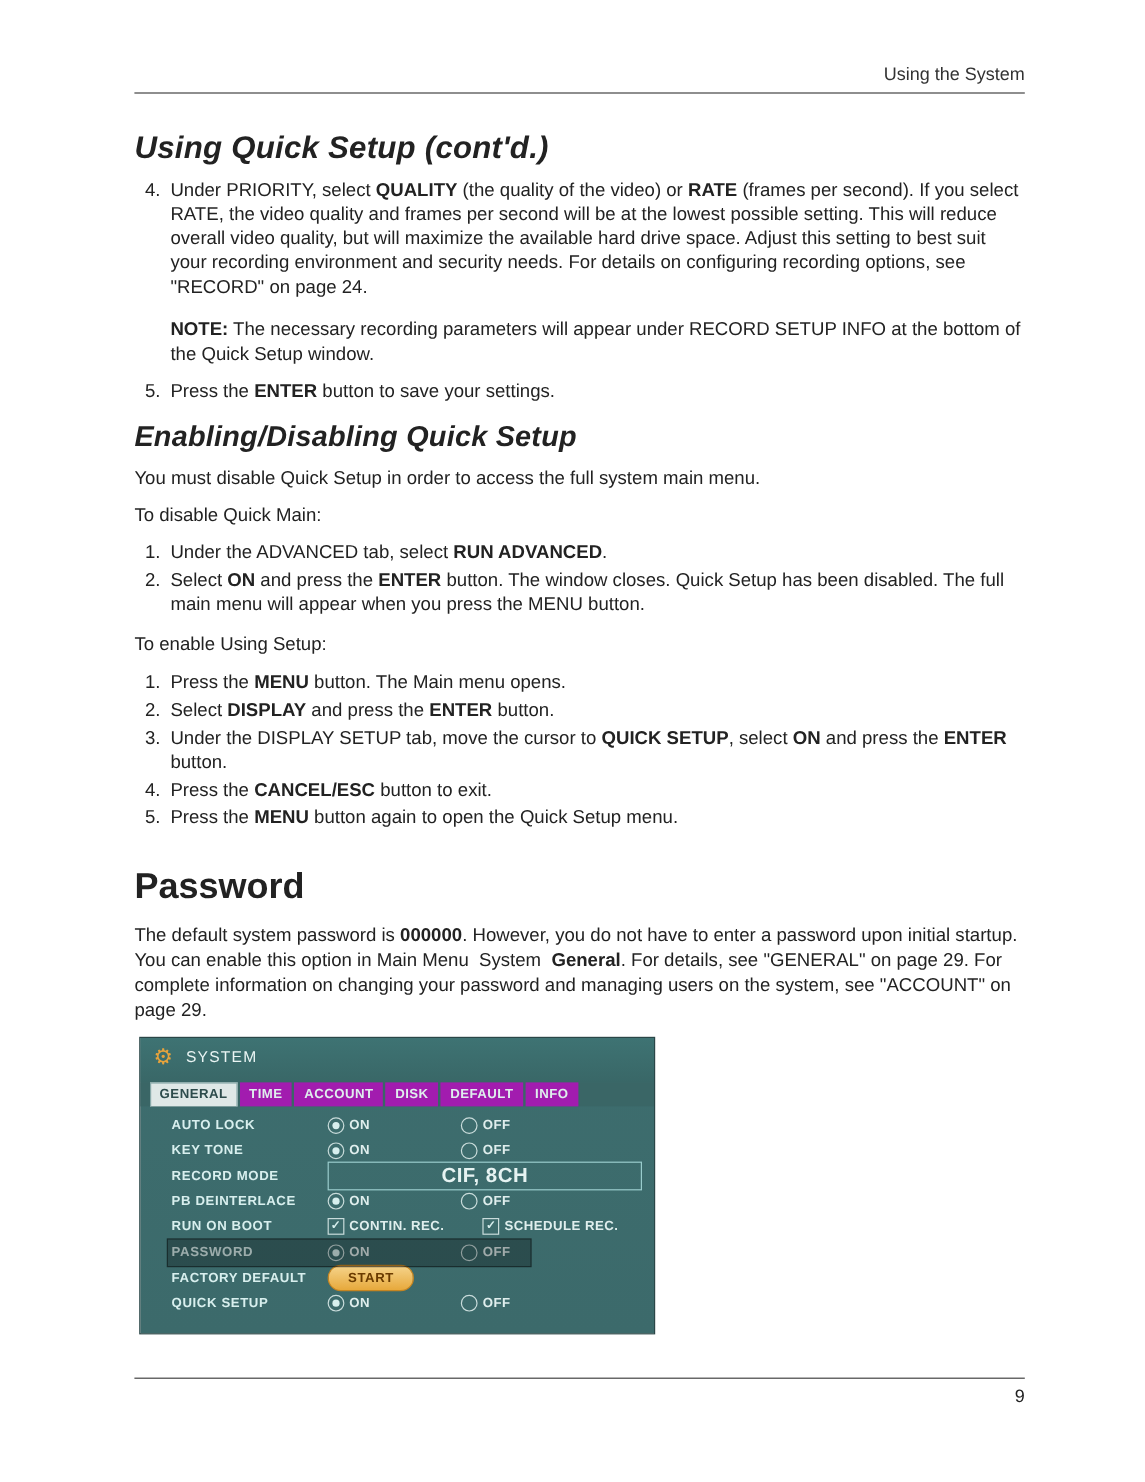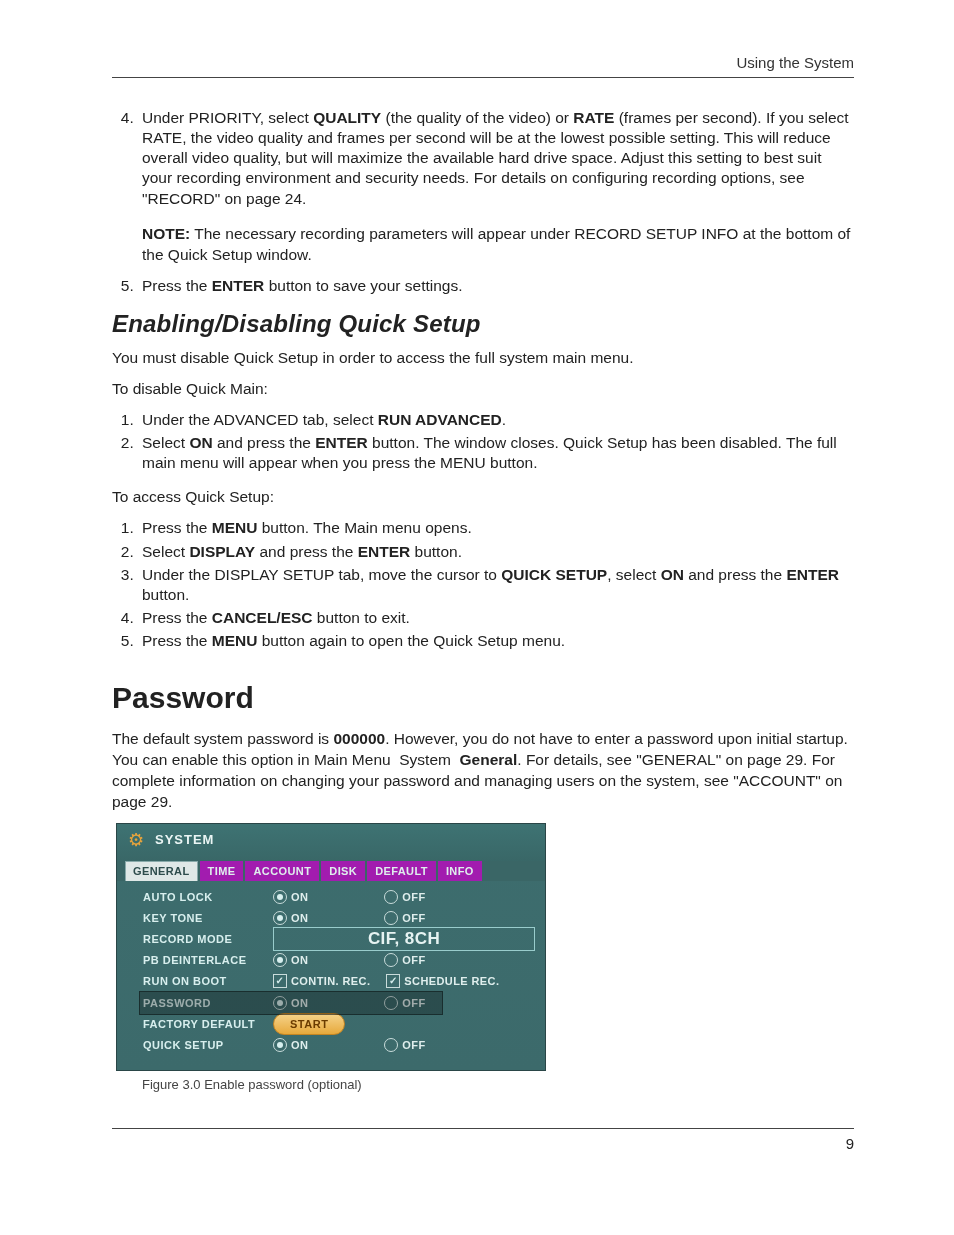--- a/index.html
+++ b/index.html
@@ -76,21 +76,21 @@
     font-size: 12px;
   }
   .panel-head {
     display:flex; align-items:center; gap:8px;
     padding:5px 8px 10px 8px;
     background: linear-gradient(#3e7373,#396767);
   }
   .gear {
     width:22px;height:22px;position:relative;color:#e6a33c;display:flex;align-items:center;justify-content:center;font-size:18px;
   }
-  .panel-title { font-weight:bold; letter-spacing:1px; font-size:13px; color:#eaf5f4; }
+  .panel-title { font-weight:normal; letter-spacing:1px; font-size:13px; color:#eaf5f4; }
   .tabs { display:flex; gap:2px; padding:0 8px; background:#3a6666;}
   .tab {
     padding:3px 7px; font-size:11px; font-weight:bold; letter-spacing:0.4px;
     color:#dfeeed; background:#a21caf; border:1px solid transparent;
   }
   .tab.active { background:#dfe8e7; color:#2d4c4c; border:1px solid #8aa; border-bottom:none;}
   .rows { padding:6px 10px 14px 10px;margin-left:16px; }
   .row { display:flex; align-items:center; height:21px; }
   .row.hl-row { position:relative; height:22px; }
   .rl { width:130px; font-weight:bold; color:#d8efee; letter-spacing:0.5px; font-size:11px;}
@@ -119,39 +119,40 @@
   }
   .footer-line { border-top:1px solid #444; margin-top:36px; padding-top:6px;}
   .page-num { text-align:right; font-family: Tahoma, Geneva, sans-serif; font-size:15px;}
 </style>
 </head>
 <body>
 
 <div class="page">
   <div class="header-label">Using the System</div>
 
+  <h2 class="contd">Using Quick Setup (cont'd.)</h2>
 
   <ol class="steps" start="4">
     <li>Under PRIORITY, select <span class="b">QUALITY</span> (the quality of the video) or <span class="b">RATE</span> (frames per second). If you select RATE, the video quality and frames per second will be at the lowest possible setting. This will reduce overall video quality, but will maximize the available hard drive space. Adjust this setting to best suit your recording environment and security needs. For details on configuring recording options, see "RECORD" on page 24.</li>
   </ol>
   <p class="indent"><span class="b">NOTE:</span> The necessary recording parameters will appear under RECORD SETUP INFO at the bottom of the Quick Setup window.</p>
   <ol class="steps" start="5">
     <li>Press the <span class="b">ENTER</span> button to save your settings.</li>
   </ol>
 
   <h2 class="subhead">Enabling/Disabling Quick Setup</h2>
   <p class="para">You must disable Quick Setup in order to access the full system main menu.</p>
 
   <p class="para">To disable Quick Main:</p>
   <ol class="steps">
     <li>Under the ADVANCED tab, select <span class="b">RUN ADVANCED</span>.</li>
     <li>Select <span class="b">ON</span> and press the <span class="b">ENTER</span> button. The window closes. Quick Setup has been disabled. The full main menu will appear when you press the MENU button.</li>
   </ol>
 
-  <p class="para">To access Quick Setup:</p>
+  <p class="para">To enable Using Setup:</p>
   <ol class="steps">
     <li>Press the <span class="b">MENU</span> button. The Main menu opens.</li>
     <li>Select <span class="b">DISPLAY</span> and press the <span class="b">ENTER</span> button.</li>
     <li>Under the DISPLAY SETUP tab, move the cursor to <span class="b">QUICK SETUP</span>, select <span class="b">ON</span> and press the <span class="b">ENTER</span> button.</li>
     <li>Press the <span class="b">CANCEL/ESC</span> button to exit.</li>
     <li>Press the <span class="b">MENU</span> button again to open the Quick Setup menu.</li>
   </ol>
 
   <h1 class="section">Password</h1>
   <p class="para">The default system password is <span class="b">000000</span>. However, you do not have to enter a password upon initial startup. You can enable this option in Main Menu&nbsp; System&nbsp; <span class="b">General</span>. For details, see "GENERAL" on page 29. For complete information on changing your password and managing users on the system, see "ACCOUNT" on page 29.</p>
@@ -208,21 +209,21 @@
               <span>ON</span>
             </span>
           <span class="opt">
               <span class="radio-off"></span>
               <span>OFF</span>
             </span>
         </div>
       </div>
       <div class="row">
         <span class="rl">RUN ON BOOT</span>
-        <div class="opts" style="gap:16px;">
+        <div class="opts" style="gap:32px;">
           <span class="opt">
               <span class="chk"></span>
               <span>CONTIN. REC.</span>
             </span>
           <span class="opt">
               <span class="chk"></span>
               <span>SCHEDULE REC.</span>
             </span>
         </div>
       </div>
@@ -252,18 +253,17 @@
               <span>ON</span>
             </span>
           <span class="opt">
               <span class="radio-off"></span>
               <span>OFF</span>
             </span>
         </div>
       </div>
     </div>
   </div>
-  <div class="caption">Figure 3.0 Enable password (optional)</div>
 
   <div class="footer-line">
     <div class="page-num">9</div>
   </div>
 </div>
 
 </body></html>

